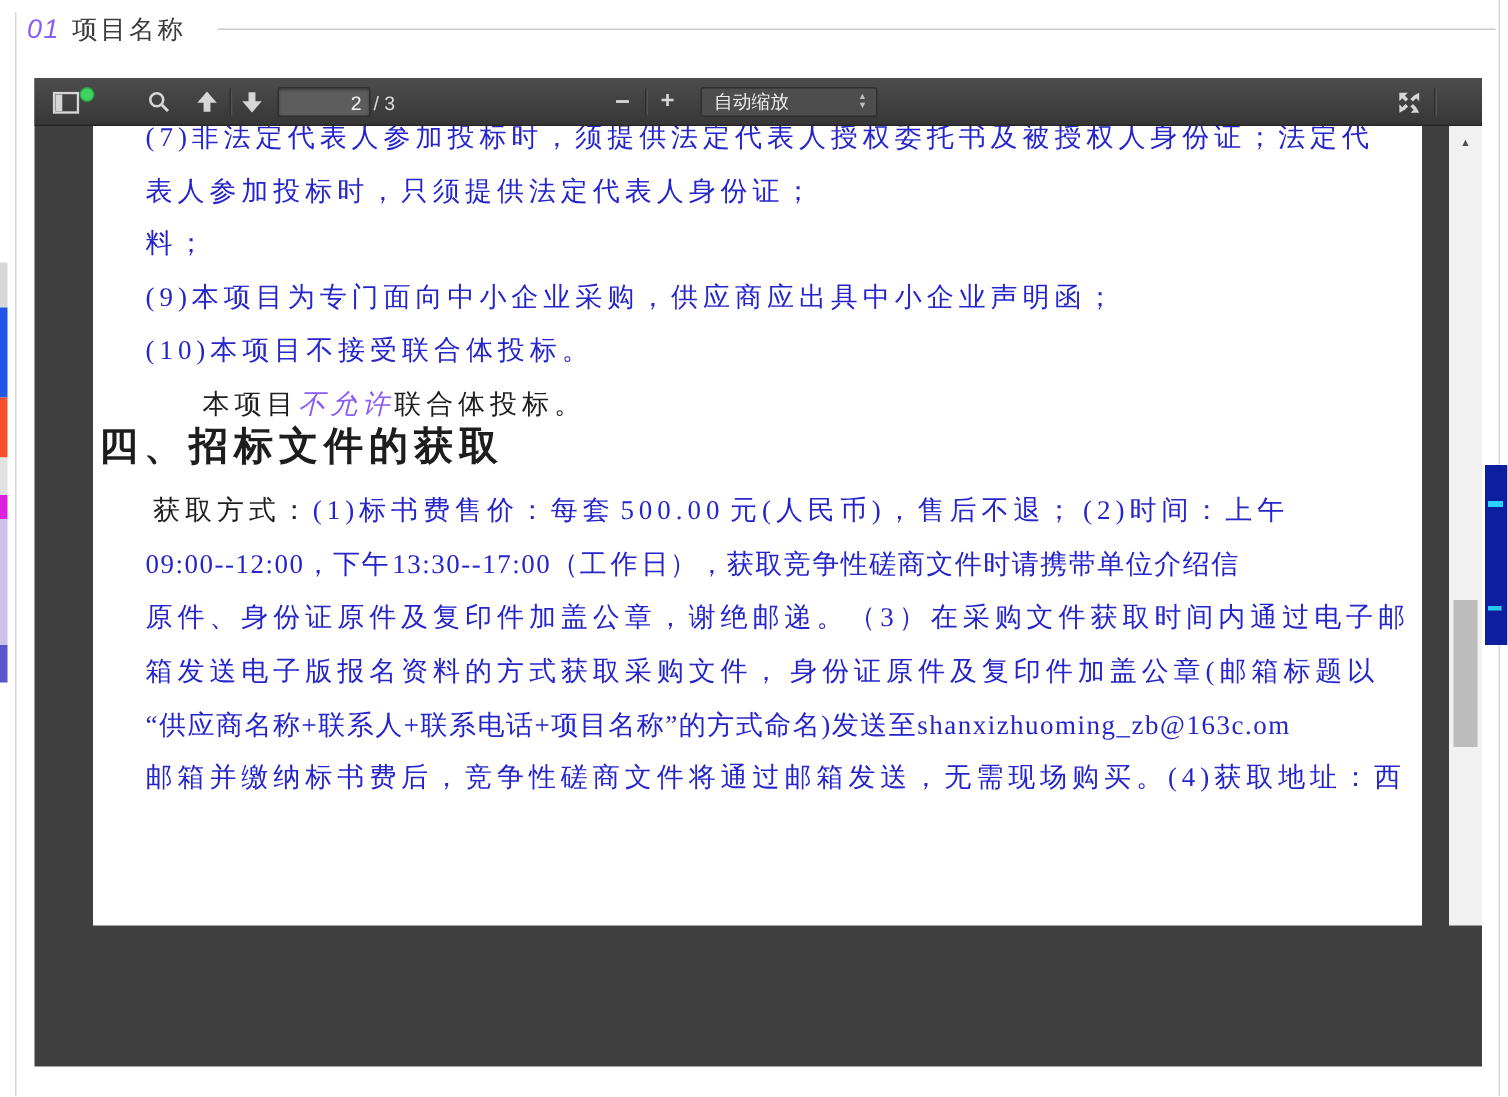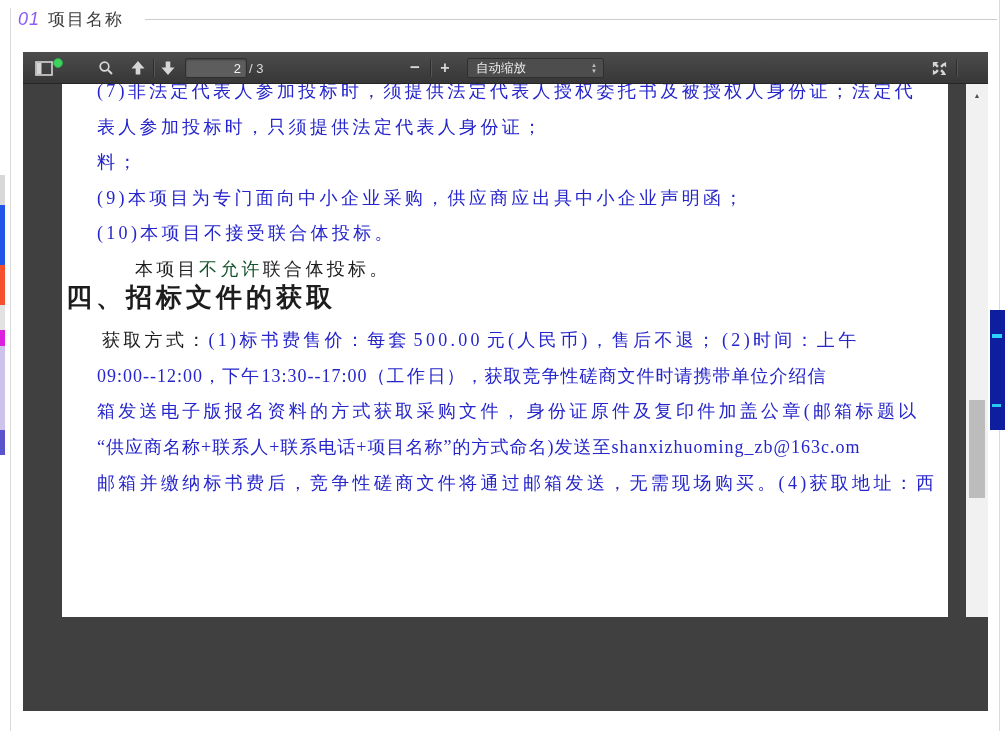--- a/index.html
+++ b/index.html
@@ -33,21 +33,21 @@
   .sep-updown{left:130px;}
   #btn-next{left:133px;width:24px;}
   .page-input{position:absolute;left:162px;top:6px;width:50px;height:18px;background:#5d5d5d;
     border:1px solid #2f2f2f;border-radius:2px;color:#f2f2f2;font-size:13px;text-align:right;
     padding:0 5px;font-family:"Liberation Sans",sans-serif;box-shadow:inset 0 1px 2px rgba(0,0,0,.35);}
   .page-count{position:absolute;left:226px;top:0;height:32px;display:flex;align-items:center;
     color:#dcdcdc;font-size:13px;}
   #btn-zoomout{left:380px;width:24px;font-size:17px;font-weight:bold;}
   .sep-zoom{left:407px;}
   #btn-zoomin{left:410px;width:24px;font-size:16px;font-weight:bold;}
-  .zoom-select{position:absolute;left:444px;top:6px;width:137px;height:20px;background:#4d4d4d;
+  .zoom-select{position:absolute;left:444px;top:6px;width:118px;height:20px;background:#4d4d4d;
     border:1px solid #2f2f2f;border-radius:2px;color:#ececec;font-size:12.5px;display:flex;
     align-items:center;padding-left:8px;box-sizing:border-box;cursor:pointer;}
   .zoom-carets{position:absolute;right:6px;top:3px;display:flex;flex-direction:column;line-height:6px;
     font-size:6px;color:#c0c0c0;text-align:center;}
   #btn-fullscreen{left:902px;width:28px;}
   .sep-end{left:933px;}
 
   
   .content{position:absolute;left:0;top:32px;width:965px;height:533px;overflow:hidden;}
   .page{position:absolute;left:39px;top:0;width:886px;height:616px;background:#ffffff;overflow:hidden;}
@@ -55,21 +55,21 @@
     font-family:"Liberation Serif","DejaVu Serif",serif;font-size:18px;color:#1d1d1d;}
   .line{height:35.6px;line-height:35.6px;white-space:nowrap;letter-spacing:3.3px;word-spacing:-4px;}
   .line.tight{letter-spacing:1px;}
   .l-body{margin-left:35px;}
   .l-label{margin-left:40px;}
   .l-indent{margin-left:73px;}
   .l-heading{margin-left:4px;font-size:26px;font-weight:bold;letter-spacing:4px;
     font-family:"Liberation Sans","DejaVu Sans",sans-serif;color:#111;margin-top:-8px;margin-bottom:8px;}
   .t-blue{color:#2525cb;}
   .t-black{color:#1d1d1d;}
-  .t-blue-italic{color:#14532d;}
+  .t-blue-italic{color:#8b5cf6;font-style:italic;}
 
   
   .vscroll{position:absolute;right:0;top:0;width:22px;height:627px;background:#f1f1f1;}
   .sb-btn{position:absolute;left:0;width:22px;height:18px;display:flex;align-items:center;
     justify-content:center;color:#4d4d4d;font-size:7px;cursor:pointer;}
   .sb-btn.up{top:2px;}
   .sb-btn.down{bottom:2px;}
   .sb-thumb{position:absolute;left:3px;top:316px;width:16px;height:98px;background:#bcbcbc;cursor:pointer;}
 
   
@@ -164,20 +164,21 @@
       <div class="doc">
           <div class="line l-body"><span class="t-blue">(7)非法定代表人参加投标时，须提供法定代表人授权委托书及被授权人身份证；法定代</span></div>
           <div class="line l-body"><span class="t-blue">表人参加投标时，只须提供法定代表人身份证；</span></div>
           <div class="line l-body"><span class="t-blue">料；</span></div>
           <div class="line l-body"><span class="t-blue">(9)本项目为专门面向中小企业采购，供应商应出具中小企业声明函；</span></div>
           <div class="line l-body"><span class="t-blue">(10)本项目不接受联合体投标。</span></div>
           <div class="line l-indent"><span class="t-black">本项目</span><span class="t-blue-italic">不允许</span><span class="t-black">联合体投标。</span></div>
           <div class="line l-heading"><span class="t-black">四、招标文件的获取</span></div>
           <div class="line l-label"><span class="t-black">获取方式：</span><span class="t-blue">(1)标书费售价：每套 500.00 元(人民币)，售后不退； (2)时间：上午</span></div>
           <div class="line l-body tight"><span class="t-blue">09:00--12:00，下午 13:30--17:00（工 作 日），获取竞争性磋商文件时请携带单位介绍信</span></div>
+          <div class="line l-body"><span class="t-blue">原件、身份证原件及复印件加盖公章，谢绝邮递。（3）在采购文件获取时间内通过电子邮</span></div>
           <div class="line l-body"><span class="t-blue">箱发送电子版报名资料的方式获取采购文件， 身份证原件及复印件加盖公章(邮箱标题以</span></div>
           <div class="line l-body tight"><span class="t-blue">“供应商名称+联系人+联系电话+项目名称”的方式命名)发送至shanxizhuoming_zb@163c.om</span></div>
           <div class="line l-body"><span class="t-blue">邮箱并缴纳标书费后，竞争性磋商文件将通过邮箱发送，无需现场购买。(4)获取地址：西</span></div>
         </div>
     </div>
     <div class="vscroll">
       <div class="sb-btn up">▲</div>
       <div class="sb-thumb"></div>
       <div class="sb-btn down">▼</div>
     </div>

